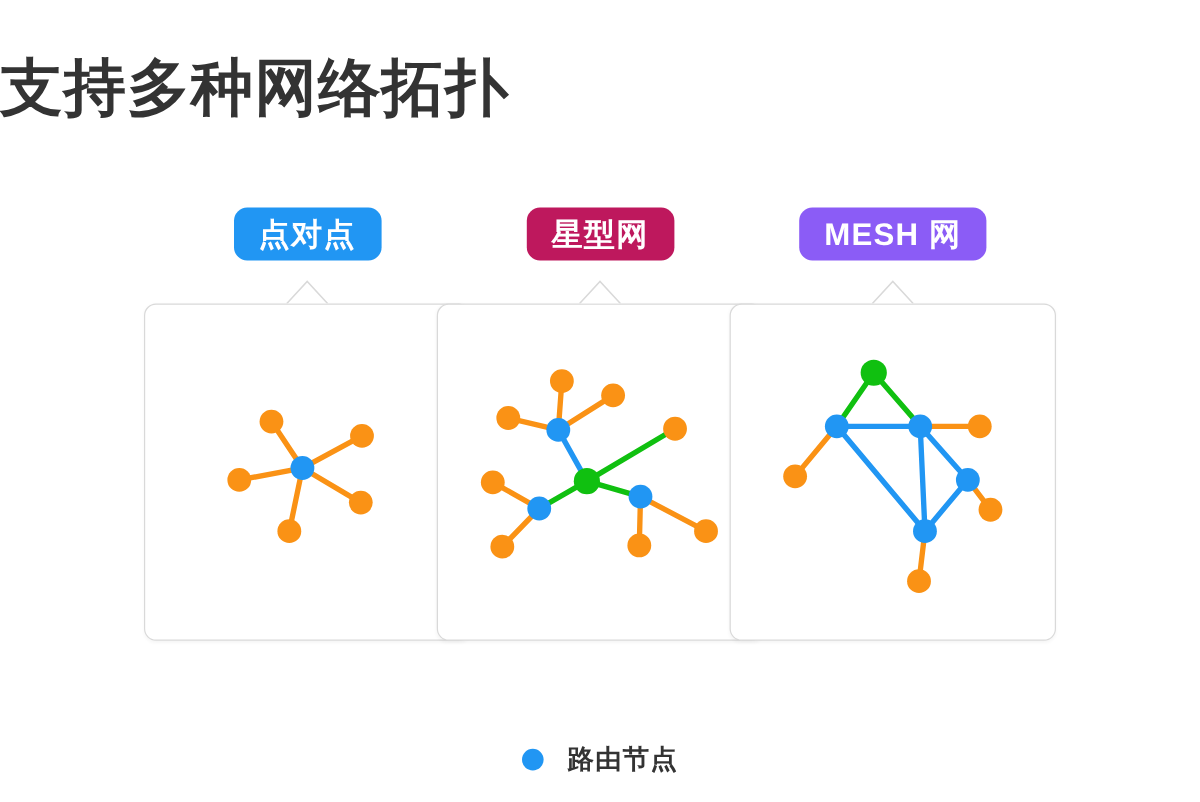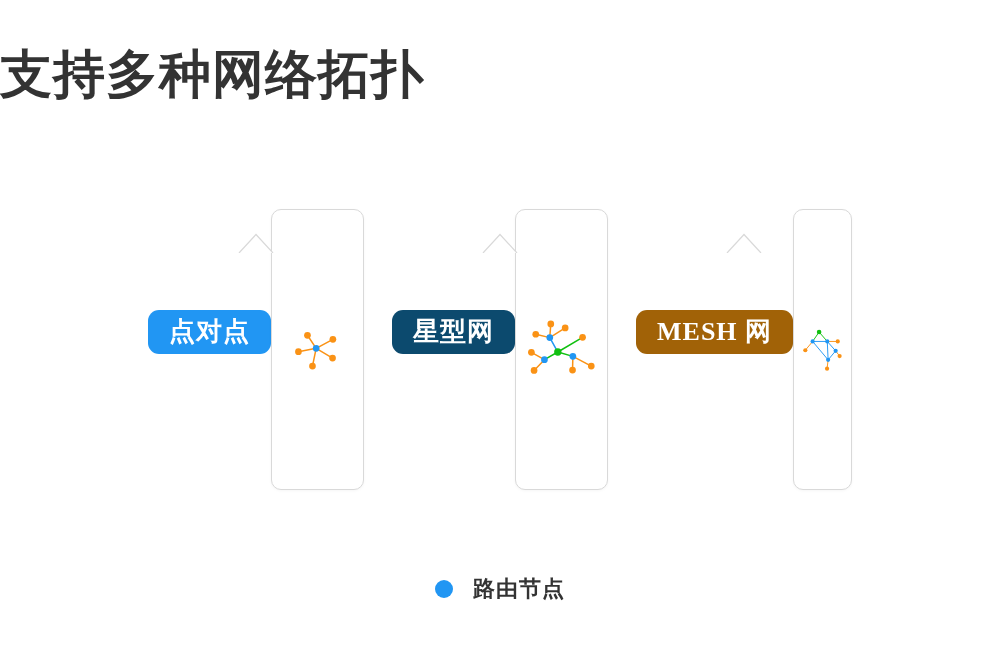--- a/index.html
+++ b/index.html
@@ -21,23 +21,22 @@
   .cards-row {
     display: flex;
     justify-content: center;
     gap: 28px;
     margin-top: 70px;
   }
   .topo-col {
     width: 216px;
     position: relative;
     display: flex;
-    flex-direction: row;
+    flex-direction: column;
     align-items: center;
-    font-family: Liberation Serif, serif;
   }
   .topo-badge {
     height: 44px;
     background: #2196F3;
     color: #ffffff;
     font-size: 26px;
     font-weight: 600;
     border-radius: 11px;
     display: flex;
     align-items: center;
@@ -111,21 +110,21 @@
           <circle cx="106" cy="98" r="10" fill="#FA9215"></circle>
           <circle cx="182" cy="110" r="10" fill="#FA9215"></circle>
           <circle cx="79" cy="147" r="10" fill="#FA9215"></circle>
           <circle cx="181" cy="166" r="10" fill="#FA9215"></circle>
           <circle cx="121" cy="190" r="10" fill="#FA9215"></circle>
         </svg>
     </div>
   </div>
 
   <div class="topo-col">
-    <div class="topo-badge" style="background: #0c4a6e; color: rgb(255, 255, 255);">星型网</div>
+    <div class="topo-badge" style="background: #be185d; color: rgb(255, 255, 255);">星型网</div>
     <svg class="notch" width="36" height="20">
       <path d="M1,20 L18,1.5 L35,20" fill="#ffffff" stroke="#D9D9D9" stroke-width="1.2"></path>
     </svg>
     <div class="topo-card">
       <svg viewBox="0 0 272 281">
           <line x1="125" y1="148" x2="101" y2="105" stroke="#2196F3" stroke-width="4.5" stroke-linecap="round"></line>
           <line x1="125" y1="148" x2="170" y2="161" stroke="#10C010" stroke-width="4.5" stroke-linecap="round"></line>
           <line x1="125" y1="148" x2="85" y2="171" stroke="#10C010" stroke-width="4.5" stroke-linecap="round"></line>
           <line x1="125" y1="148" x2="199" y2="104" stroke="#10C010" stroke-width="4.5" stroke-linecap="round"></line>
           <line x1="101" y1="105" x2="104" y2="64" stroke="#FA9215" stroke-width="4.5" stroke-linecap="round"></line>
@@ -145,21 +144,21 @@
           <circle cx="199" cy="104" r="10" fill="#FA9215"></circle>
           <circle cx="225" cy="190" r="10" fill="#FA9215"></circle>
           <circle cx="169" cy="202" r="10" fill="#FA9215"></circle>
           <circle cx="46" cy="149" r="10" fill="#FA9215"></circle>
           <circle cx="54" cy="203" r="10" fill="#FA9215"></circle>
         </svg>
     </div>
   </div>
 
   <div class="topo-col">
-    <div class="topo-badge" style="background: #a16207; color: rgb(255, 255, 255); text-align: right;">MESH 网</div>
+    <div class="topo-badge" style="background: #8b5cf6; color: rgb(255, 255, 255); text-align: right;">MESH 网</div>
     <svg class="notch" width="36" height="20">
       <path d="M1,20 L18,1.5 L35,20" fill="#ffffff" stroke="#D9D9D9" stroke-width="1.2"></path>
     </svg>
     <div class="topo-card">
       <svg viewBox="0 0 272 281">
           <line x1="120" y1="57" x2="89" y2="102" stroke="#10C010" stroke-width="4.5" stroke-linecap="round"></line>
           <line x1="120" y1="57" x2="159" y2="102" stroke="#10C010" stroke-width="4.5" stroke-linecap="round"></line>
           <line x1="89" y1="102" x2="159" y2="102" stroke="#2196F3" stroke-width="4.5" stroke-linecap="round"></line>
           <line x1="89" y1="102" x2="163" y2="190" stroke="#2196F3" stroke-width="4.5" stroke-linecap="round"></line>
           <line x1="159" y1="102" x2="163" y2="190" stroke="#2196F3" stroke-width="4.5" stroke-linecap="round"></line>

